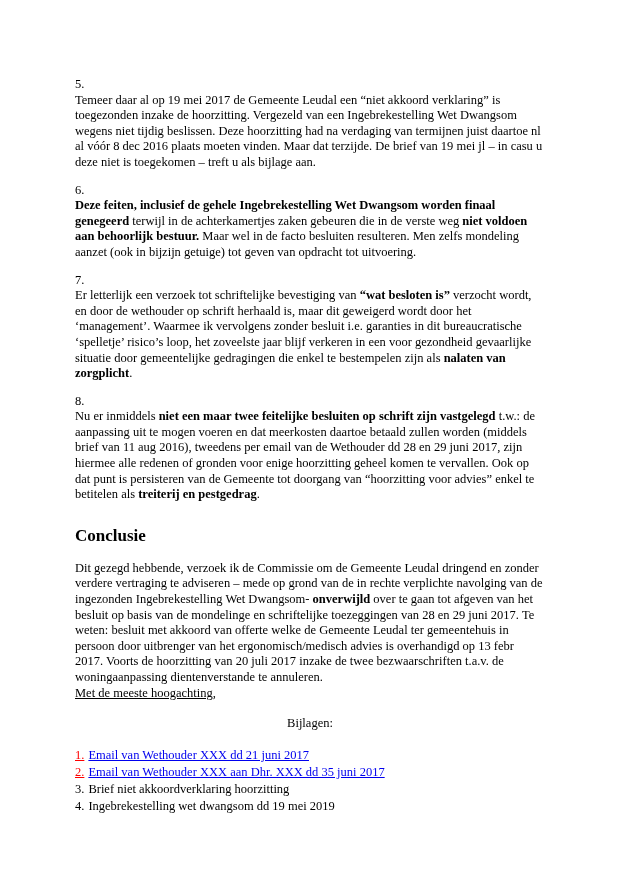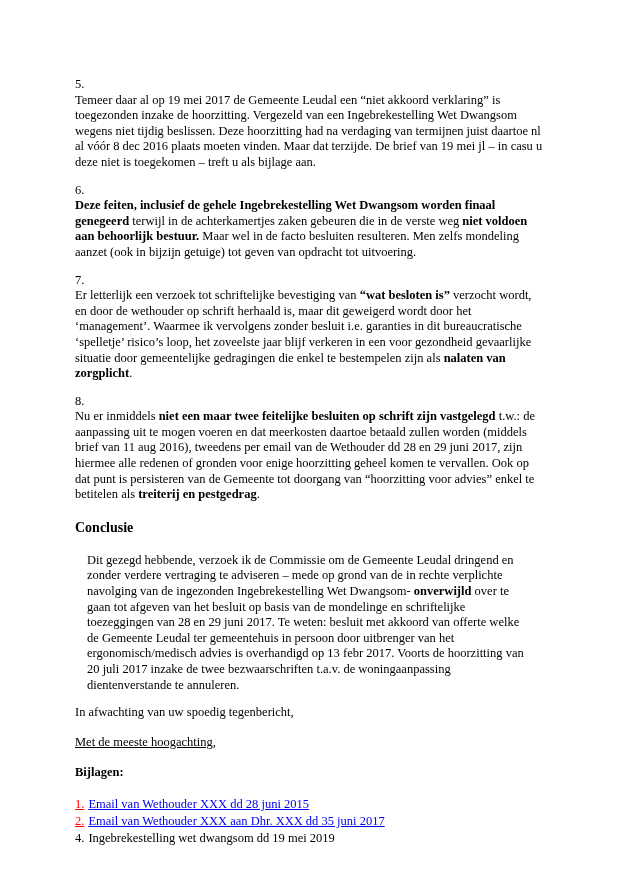--- a/index.html
+++ b/index.html
@@ -25,38 +25,39 @@
   .para {
     margin: 0 0 12px 0;
   }
   .para-num {
     display: block;
   }
   .para-body b, .para-body .bold {
     font-weight: bold;
   }
   .section-heading {
-    font-size: 14px;
+    font-size: 17px;
     line-height: 18px;
     font-weight: bold;
-    margin: 16px 0 16px 0;
+    margin: 24px 0 16px 0;
   }
   .conclusion-body {
-    margin: 12px;
+    margin: 0;
   }
   .await-line {
     margin: 0 0 14px 0;
   }
   .closing-line {
     margin: 0 0 15px 0;
     text-decoration: underline;
   }
   .attachments-heading {
-    font-weight: bold;
+    font-weight: normal;
     margin: 0 0 15px 0;
+    text-align: center;
   }
   .attachments-list {
     margin: 0;
     padding: 0;
     list-style: none;
   }
   .attachment-row {
     line-height: 17px;
   }
   .att-num {
@@ -97,30 +98,32 @@
   </section>
 
   <section class="para">
     <span class="para-num">8.</span>
     <div class="para-body"><span>Nu er inmiddels </span><span class="bold">niet een maar twee feitelijke besluiten op schrift zijn vastgelegd</span><span> t.w.: de aanpassing uit te mogen voeren en dat meerkosten daartoe betaald zullen worden (middels brief van 11 aug 2016), tweedens per email van de Wethouder dd 28 en 29 juni 2017, zijn hiermee alle redenen of gronden voor enige hoorzitting geheel komen te vervallen. Ook op dat punt is persisteren van de Gemeente tot doorgang van “hoorzitting voor advies” enkel te betitelen als </span><span class="bold">treiterij en pestgedrag</span><span>.</span></div>
   </section>
 
   <h2 class="section-heading">Conclusie</h2>
 
   <div class="para-body conclusion-body"><span>Dit gezegd hebbende, verzoek ik de Commissie om de Gemeente Leudal dringend en zonder verdere vertraging te adviseren – mede op grond van de in rechte verplichte navolging van de ingezonden Ingebrekestelling Wet Dwangsom- </span><span class="bold">onverwijld</span><span> over te gaan tot afgeven van het besluit op basis van de mondelinge en schriftelijke toezeggingen van 28 en 29 juni 2017. Te weten: besluit met akkoord van offerte welke de Gemeente Leudal ter gemeentehuis in persoon door uitbrenger van het ergonomisch/medisch advies is overhandigd op 13 febr 2017. Voorts de hoorzitting van 20 juli 2017 inzake de twee bezwaarschriften t.a.v. de woningaanpassing dientenverstande te annuleren.</span></div>
-  <div class="await-line">In afwachting van uw spoedig tegenbericht,</div>
   <div class="closing-line">Met de meeste hoogachting,</div>
 
   <div class="attachments-heading">Bijlagen:</div>
 
   <ol class="attachments-list">
     <li class="attachment-row">
-      <span class="att-num red">1.</span><a class="attachment-link" href="#">Email van Wethouder XXX dd 28 juni 2015</a>
+      <span class="att-num red">1.</span><a class="attachment-link" href="#">Email van Wethouder XXX dd 21 juni 2017</a>
     </li>
     <li class="attachment-row">
       <span class="att-num red">2.</span><a class="attachment-link" href="#">Email van Wethouder XXX aan Dhr. XXX dd 35 juni 2017</a>
+    </li>
+    <li class="attachment-row">
+      <span class="att-num">3.</span><span class="att-label-plain">Brief niet akkoordverklaring hoorzitting</span>
     </li>
     <li class="attachment-row">
       <span class="att-num">4.</span><span class="att-label-plain">Ingebrekestelling wet dwangsom dd 19 mei 2019</span>
     </li>
   </ol>
 
 </div>
 
 </body></html>

